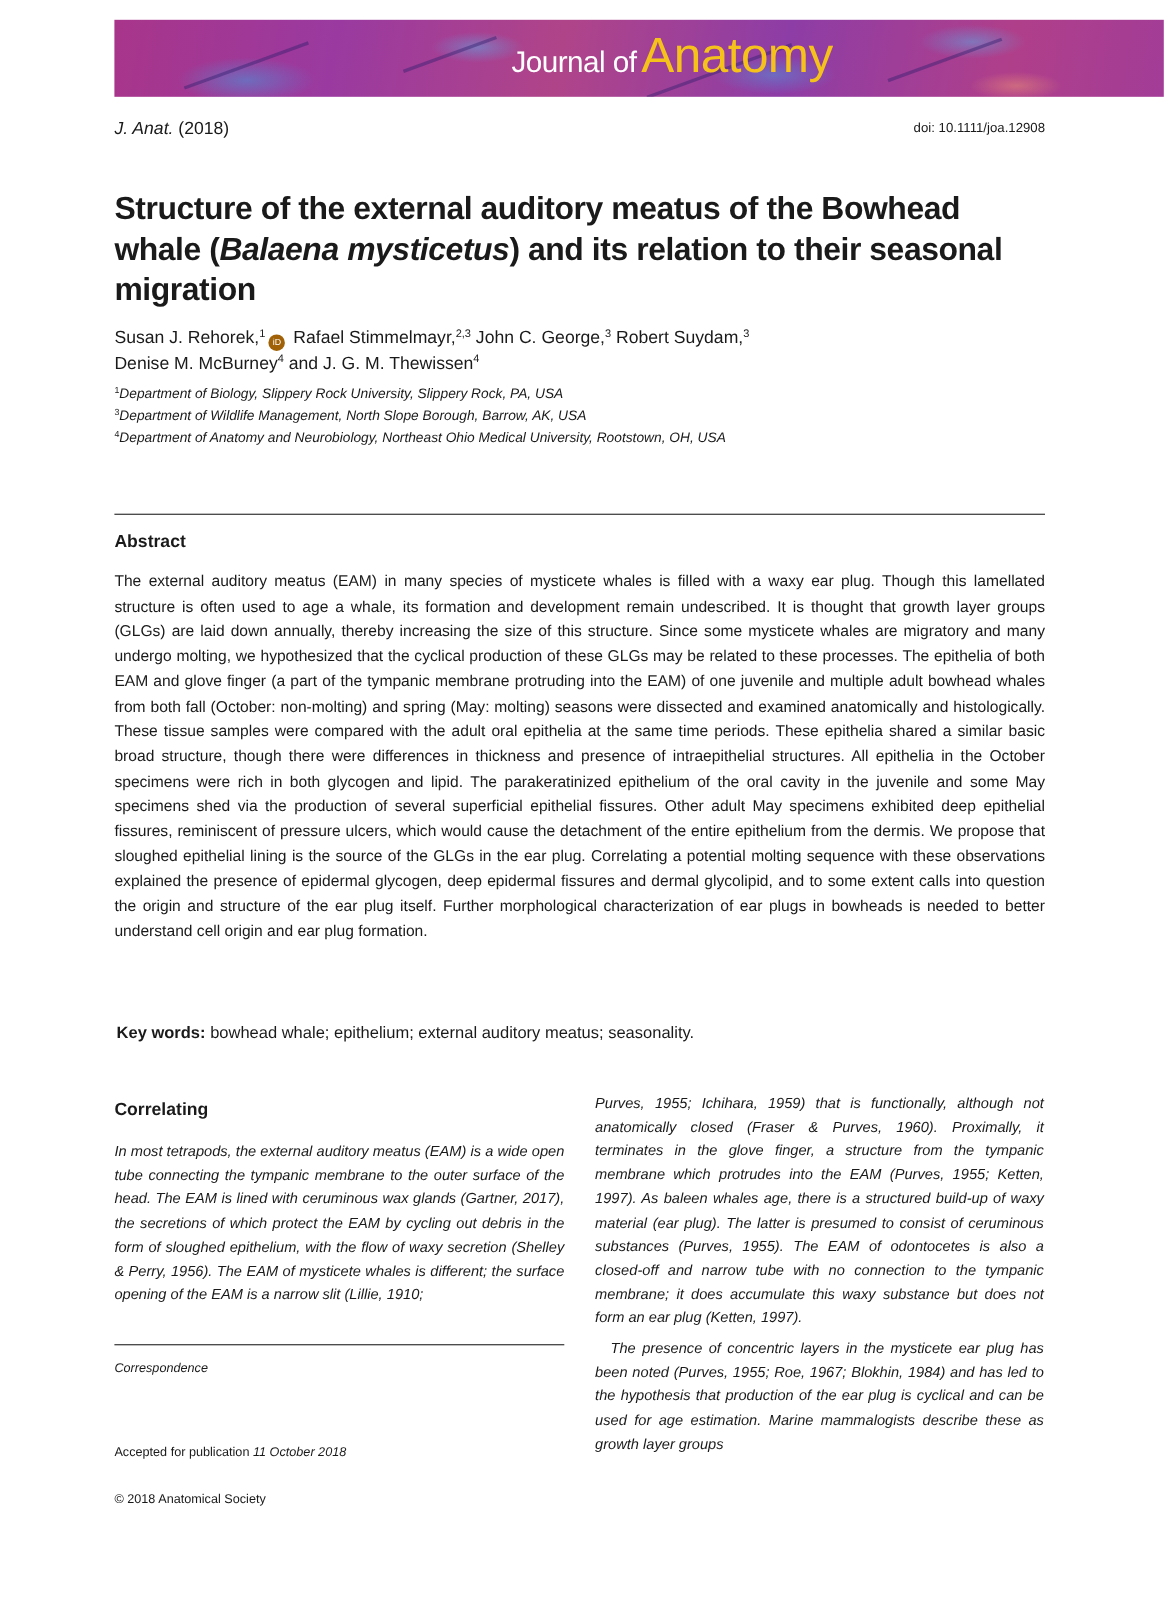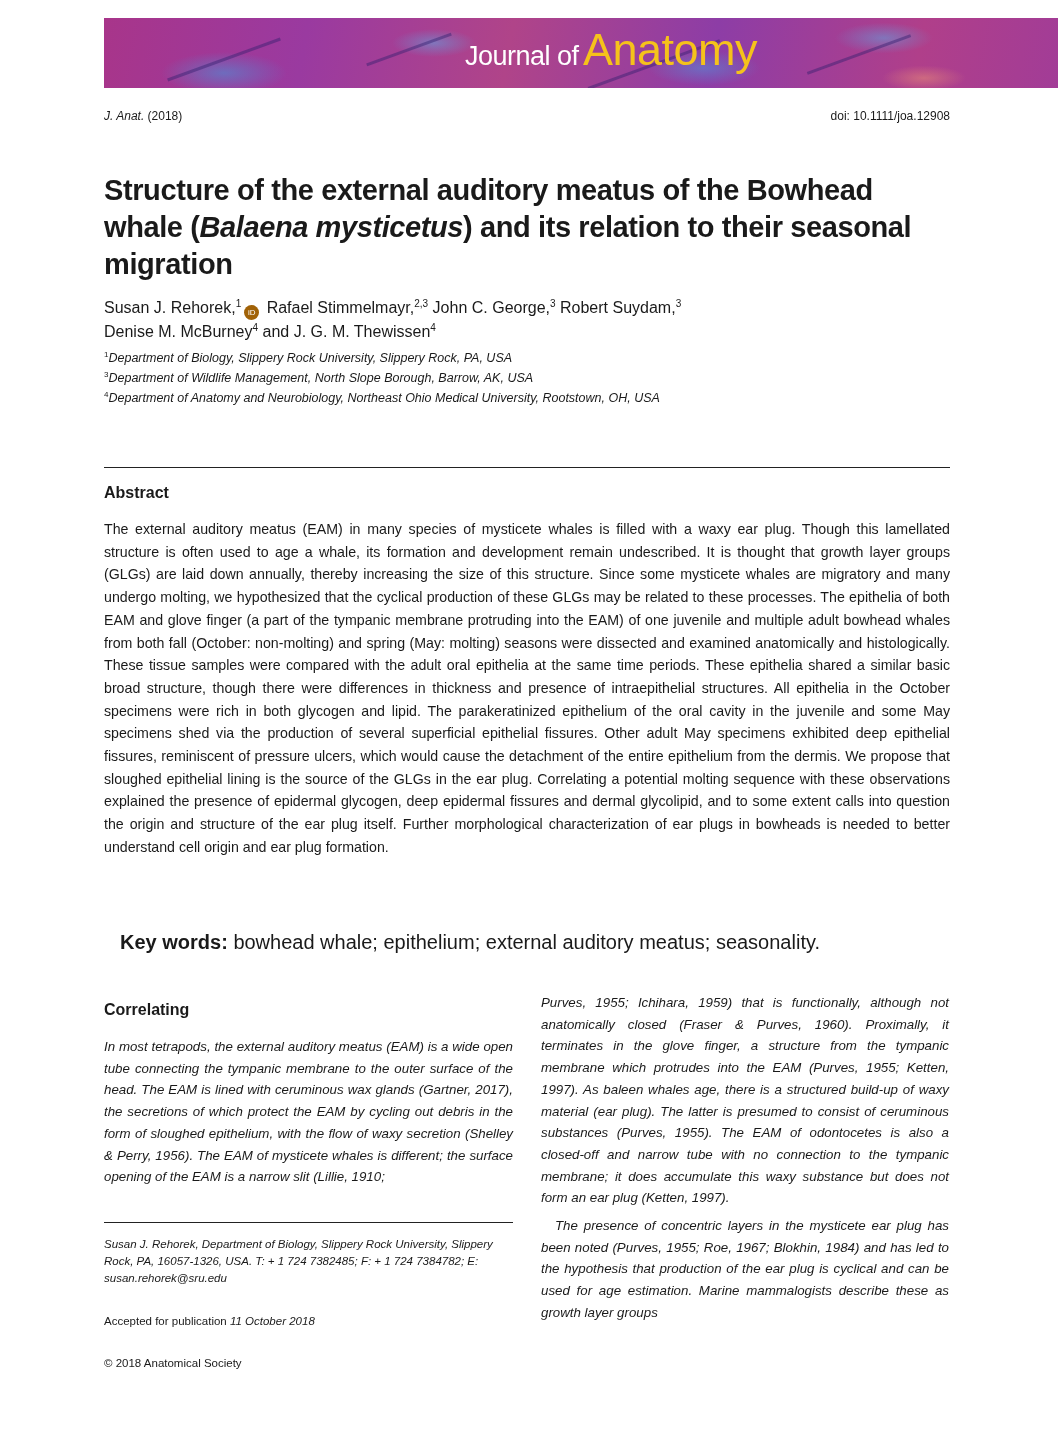--- a/index.html
+++ b/index.html
@@ -11,38 +11,38 @@
               radial-gradient(ellipse 60px 20px at 330px 25px, rgba(90,170,230,0.5), transparent 70%),
               radial-gradient(ellipse 80px 25px at 600px 50px, rgba(80,150,220,0.5), transparent 70%),
               radial-gradient(ellipse 70px 22px at 780px 20px, rgba(90,170,230,0.5), transparent 70%),
               radial-gradient(ellipse 60px 18px at 820px 60px, rgba(230,140,120,0.55), transparent 70%),
               linear-gradient(100deg, #a8358a 0%, #9a3aa0 20%, #b04489 40%, #8d3da6 60%, #b03f8a 80%, #9c3b9c 100%);
             overflow: hidden; }
   .banner .streak { position: absolute; height: 3px; background: rgba(50,30,110,0.45); transform: rotate(-20deg); }
   .banner-title { position: absolute; left: 0; right: 0; top: 6px; text-align: center; white-space: nowrap; }
   .banner-title .pre { color: #ffffff; font-size: 27px; letter-spacing: -0.5px; vertical-align: baseline; }
   .banner-title .main { color: #f5c21b; font-size: 45px; letter-spacing: -0.5px; vertical-align: baseline; }
-  .meta-left { position: absolute; left: 104px; top: 109px; font-size: 12px; }
+  .meta-left { position: absolute; left: 104px; top: 109px; font-size: 16px; }
   .meta-left i { font-style: italic; }
   .meta-right { position: absolute; right: 108px; top: 109px; font-size: 12px; }
   .title { position: absolute; left: 104px; top: 172px; width: 840px; font-size: 29px; font-weight: bold;
            line-height: 37px; letter-spacing: -0.4px; }
   .title i { font-style: italic; }
   .authors { position: absolute; left: 104px; top: 296px; width: 820px; font-size: 16px; line-height: 23px; }
   .authors sup { font-size: 10px; vertical-align: 6px; line-height: 0; }
   .orcid { display: inline-block; width: 15px; height: 15px; border-radius: 50%; background: #a16207;
            color: #fff; font-size: 8px; font-weight: normal; text-align: center; line-height: 15px;
            vertical-align: -2px; margin: 0 3px; }
   .affils { position: absolute; left: 104px; top: 348px; font-size: 12.5px; font-style: italic; line-height: 20px; }
   .affils sup { font-size: 8px; vertical-align: 5px; line-height: 0; font-style: normal; }
   .rule { position: absolute; left: 104px; width: 846px; height: 1px; background: #222; }
   .abs-head { position: absolute; left: 104px; top: 484px; font-size: 16px; font-weight: bold; }
   .abs-body { position: absolute; left: 104px; top: 518px; width: 846px; font-size: 14.2px; line-height: 22.7px;
               text-align: justify; }
-  .kw { position: absolute; left: 120px; top: 931px; font-size: 20px; }
+  .kw { position: absolute; left: 106px; top: 931px; font-size: 15px; }
   .kw b { font-weight: bold; }
   .intro-head { position: absolute; left: 104px; top: 1001px; font-size: 16px; font-weight: bold; }
   .col { position: absolute; font-size: 13.3px; line-height: 21.7px; text-align: justify; font-style: italic; }
   .col-left { left: 104px; top: 1036px; width: 409px; }
   .col-right { left: 541px; top: 992px; width: 408px; }
   .col p { margin: 0; }
   .col p.indent { text-indent: 14px; margin-top: 6px; }
   .short-rule { position: absolute; left: 104px; top: 1222px; width: 409px; height: 1px; background: #222; }
   .corr { position: absolute; left: 104px; top: 1236px; width: 409px; font-size: 11.5px; line-height: 17px; font-style: italic; }
   .accepted { position: absolute; left: 104px; top: 1315px; font-size: 11.5px; }
@@ -101,19 +101,19 @@
 <div class="col col-left">
   <p>In most tetrapods, the external auditory meatus (EAM) is a wide open tube connecting the tympanic membrane to the outer surface of the head. The EAM is lined with ceruminous wax glands (Gartner, 2017), the secretions of which protect the EAM by cycling out debris in the form of sloughed epithelium, with the flow of waxy secretion (Shelley &amp; Perry, 1956). The EAM of mysticete whales is different; the surface opening of the EAM is a narrow slit (Lillie, 1910;</p>
 </div>
 <div class="col col-right">
   <p>Purves, 1955; Ichihara, 1959) that is functionally, although not anatomically closed (Fraser &amp; Purves, 1960). Proximally, it terminates in the glove finger, a structure from the tympanic membrane which protrudes into the EAM (Purves, 1955; Ketten, 1997). As baleen whales age, there is a structured build-up of waxy material (ear plug). The latter is presumed to consist of ceruminous substances (Purves, 1955). The EAM of odontocetes is also a closed-off and narrow tube with no connection to the tympanic membrane; it does accumulate this waxy substance but does not form an ear plug (Ketten, 1997).</p>
   <p class="indent">The presence of concentric layers in the mysticete ear plug has been noted (Purves, 1955; Roe, 1967; Blokhin, 1984) and has led to the hypothesis that production of the ear plug is cyclical and can be used for age estimation. Marine mammalogists describe these as growth layer groups</p>
 </div>
 
 <div class="short-rule"></div>
 <div class="corr">
-  <div>Susan J. Rehorek, Department of Biology, Slippery Rock University, Slippery Rock, PA, 16057-1326, USA. T: + 1 724 7382485; F: + 1 724 7384782; E: susan.rehorek@sru.edu</div>
+  <div>Correspondence</div>
 </div>
 <div class="accepted">
   <span>Accepted for publication</span>
   <i>11 October 2018</i>
 </div>
 <div class="copyright">© 2018 Anatomical Society</div>
 
 </body></html>

